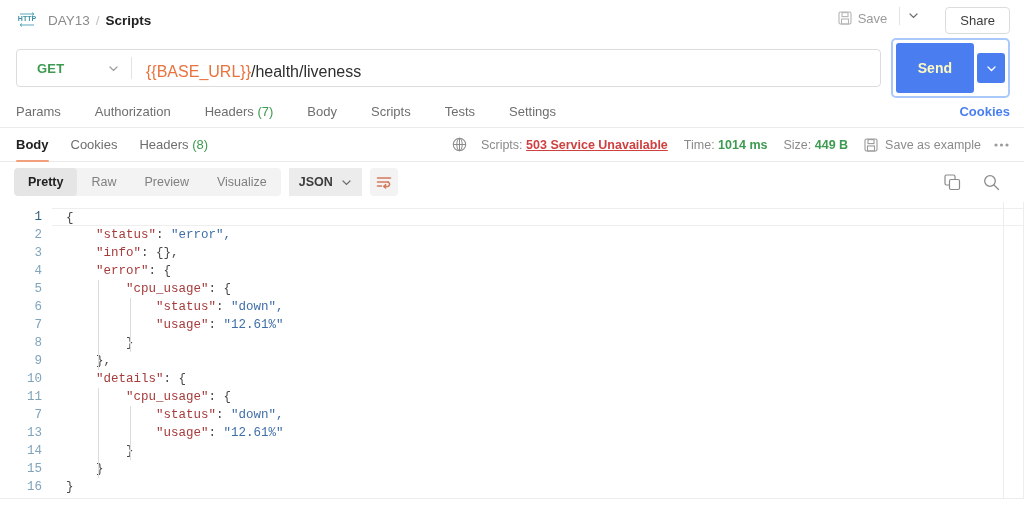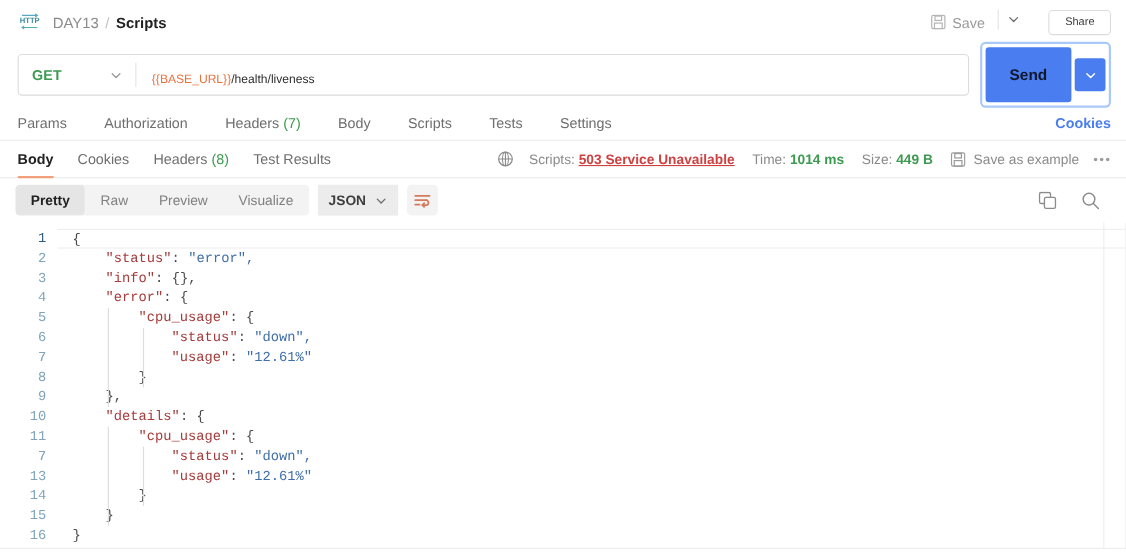--- a/index.html
+++ b/index.html
@@ -49,41 +49,42 @@
     padding: 2px 10px 2px 8px;
     border-left: 1px solid #e3e3e3;
     display: flex; align-items: center;
     height: 18px;
   }
   .share-btn {
     margin-left: 12px;
     border: 1px solid #dcdcdc;
     border-radius: 4px;
     background: #fff;
-    font-size: 10px;
+    font-size: 13px;
     color: #3c3c3c;
     padding: 5px 14px;
     font-family: inherit;
   }
 
   
   .url-row {
     height: 56px;
     display: flex; align-items: center;
     padding: 0 14px 0 16px;
     gap: 0;
   }
   .url-box {
     flex: 1 1 auto;
     height: 38px;
     border: 1px solid #dcdcdc;
     border-radius: 4px;
     display: flex; align-items: center;
     background: #fff;
     min-width: 0;
+    padding-left: 8px;
   }
   .method-sel {
     display: flex; align-items: center;
     width: 106px;
     height: 100%;
     padding: 0 12px;
     flex: 0 0 auto;
   }
   .method-label {
     font-size: 13px;
@@ -93,39 +94,39 @@
   }
   .method-caret { margin-left: auto; display:flex; }
   .method-divider {
     width: 1px; height: 22px;
     background: #e3e3e3;
     flex: 0 0 auto;
   }
   .url-text {
     flex: 1 1 auto;
     padding: 0 14px;
-    font-size: 11px;
+    font-size: 16px;
     color: #2e2e2e;
     white-space: nowrap;
     overflow: hidden;
     margin-top: 8px;
   }
   .url-var { color: #e8733f; }
 
   .send-wrap {
     margin-left: 10px;
     display: flex; align-items: center;
     flex: 0 0 auto;
     border-radius: 5px;
     padding: 3px;
     border: 2px solid #a9c9fb;
   }
   .send-btn {
     background: #4a7ef0;
-    color: #0f172a;
+    color: #fef9c3;
     border: none;
     border-radius: 3px;
     font-size: 14px;
     font-weight: bold;
     padding: 18px 22px;
     font-family: inherit;
     line-height: 1;
     text-align: right;
   }
   .send-caret {
@@ -395,23 +396,20 @@
 </div>
 
 <div class="resp-bar">
   <div class="resp-tab active">
       <span>Body</span>
     </div>
   <div class="resp-tab">
       <span>Cookies</span>
     </div>
   <div class="resp-tab"><span>Headers</span>&nbsp;<span class="count-badge">(8)</span></div>
-  <div class="resp-tab">
-      <span>Test Results</span>
-    </div>
 
   <div class="status-group">
     <span class="globe-wrap">
       <svg width="15" height="15" viewBox="0 0 15 15">
         <circle cx="7.5" cy="7.5" r="6.2" fill="none" stroke="#8b8b8b" stroke-width="1.1"></circle>
         <ellipse cx="7.5" cy="7.5" rx="2.7" ry="6.2" fill="none" stroke="#8b8b8b" stroke-width="1"></ellipse>
         <line x1="1.3" y1="7.5" x2="13.7" y2="7.5" stroke="#8b8b8b" stroke-width="1"></line>
         <line x1="7.5" y1="1.3" x2="7.5" y2="13.7" stroke="#8b8b8b" stroke-width="1"></line>
       </svg>
     </span>

